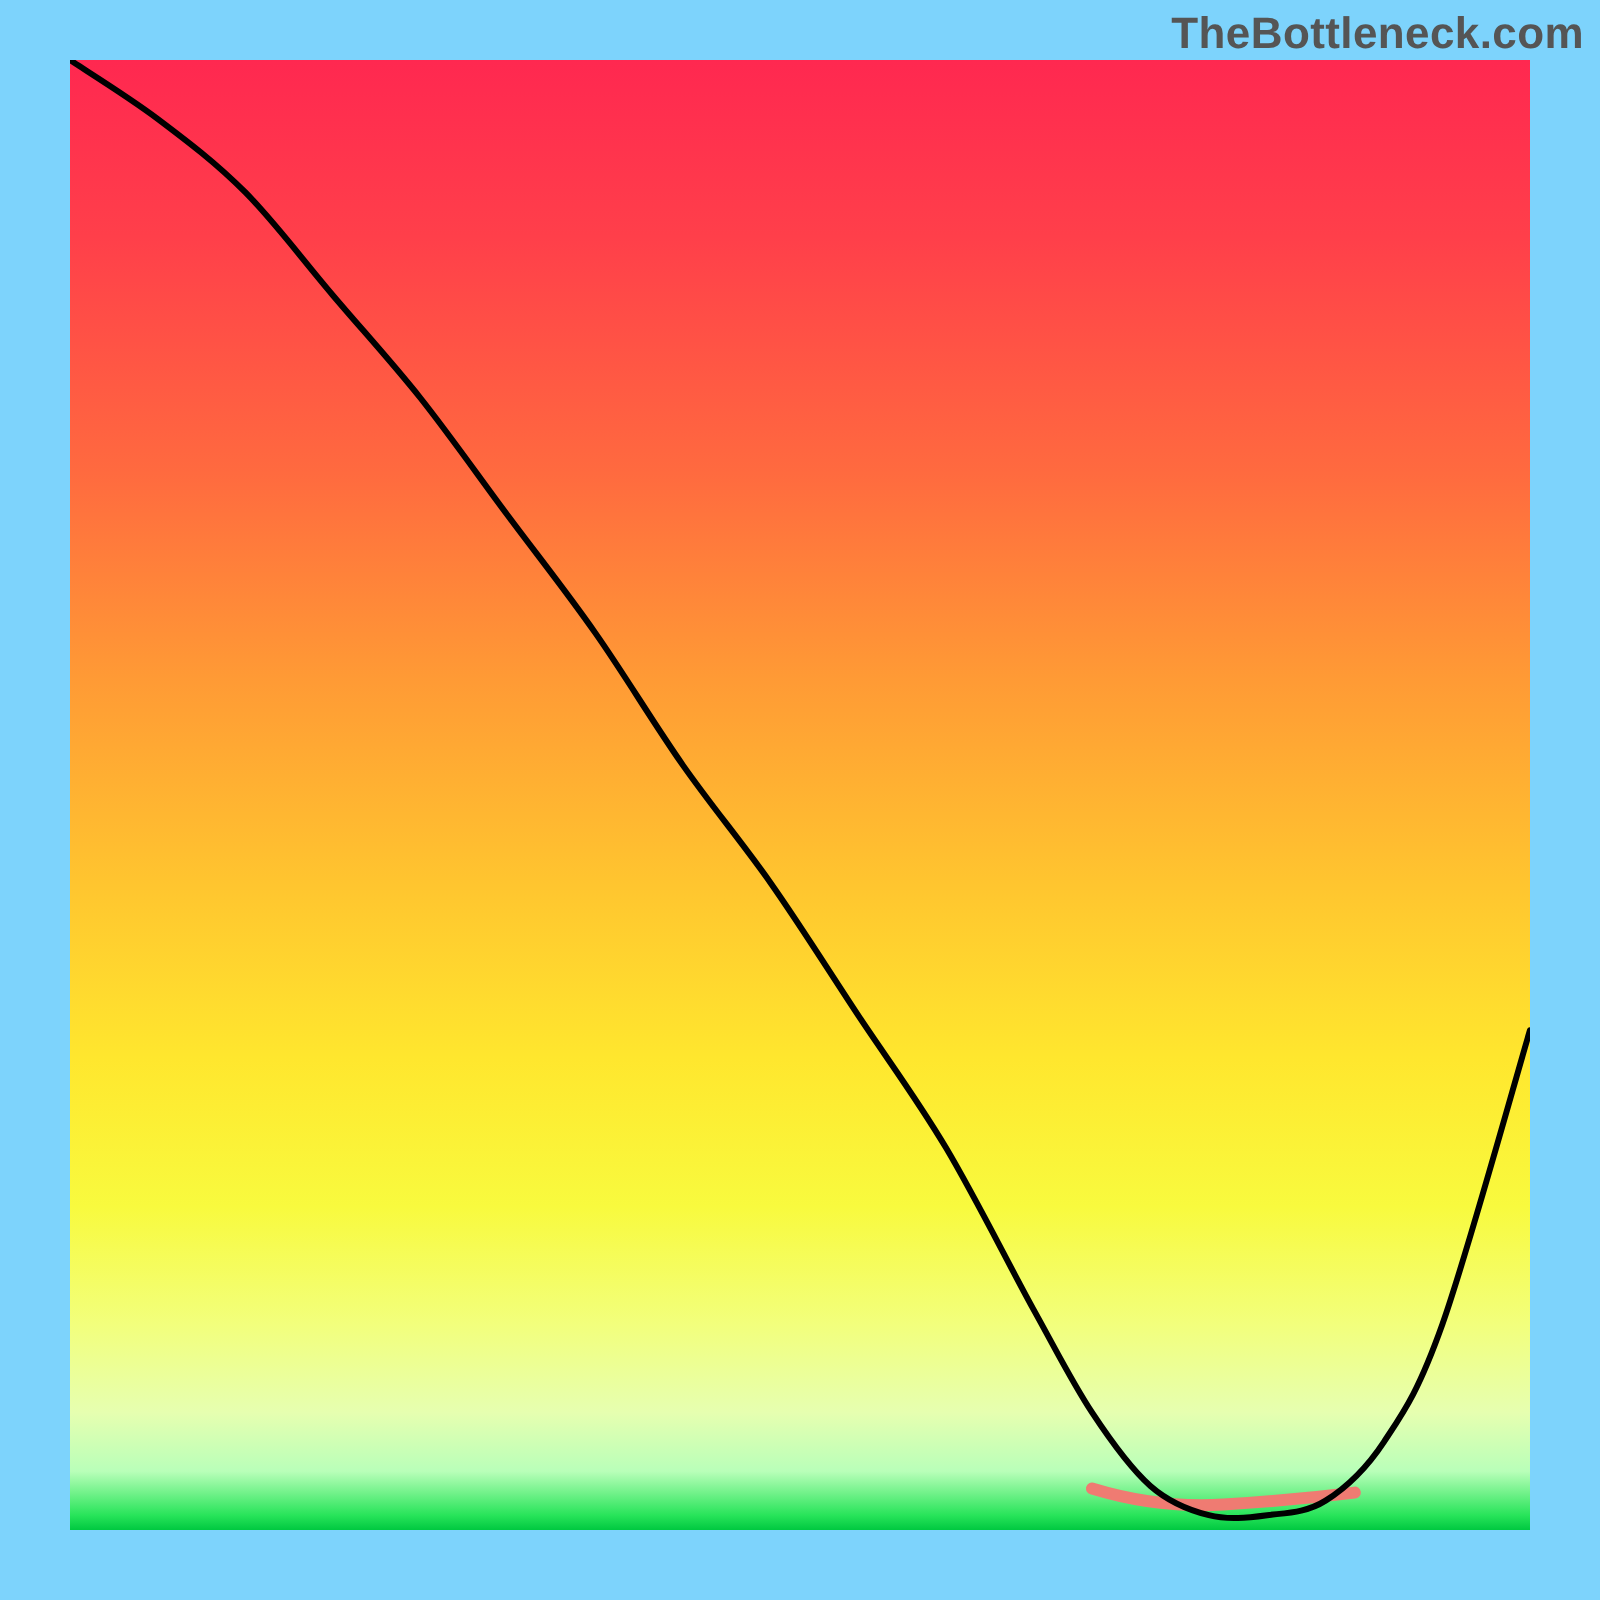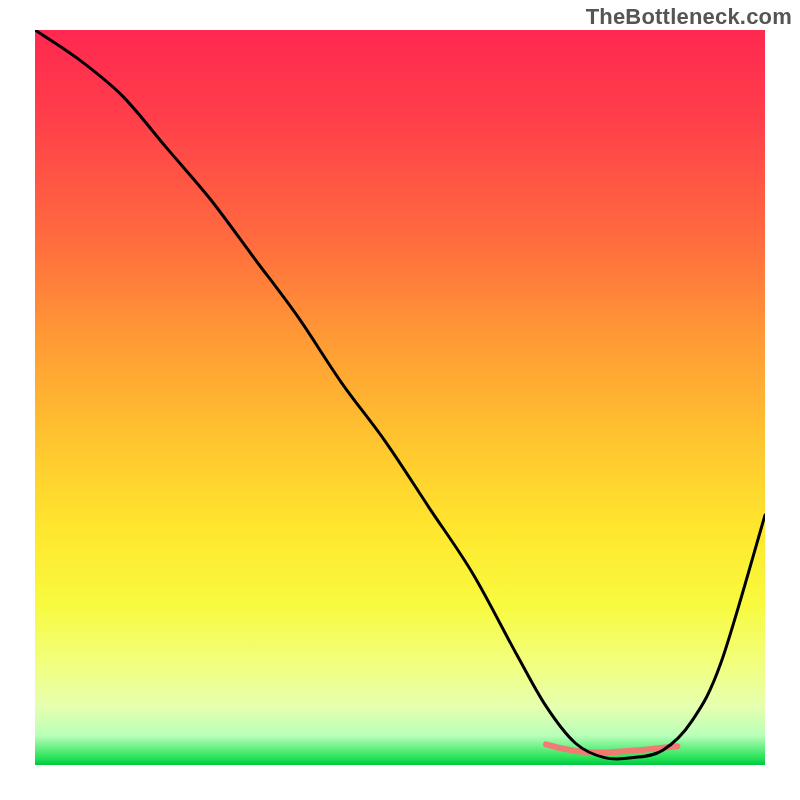--- a/index.html
+++ b/index.html
@@ -1,19 +1,19 @@
 <!DOCTYPE html>
 <html><head>
 <meta charset="utf-8">
 <style>
   * { margin: 0; padding: 0; box-sizing: border-box; }
   html, body { width: 800px; height: 800px; overflow: hidden; }
   body { background: #000; font-family: Arial, Helvetica, sans-serif; }
 
-  .frame { position: relative; width: 800px; height: 800px; background: #ffffff; }
+  .frame { position: relative; width: 800px; height: 800px; background: #7dd3fc; }
 
   .watermark {
     position: absolute;
     top: 4px; right: 8px;
     color: #555;
     font-size: 22px;
     font-weight: 600;
     letter-spacing: .2px;
     z-index: 5;
     user-select: none;

